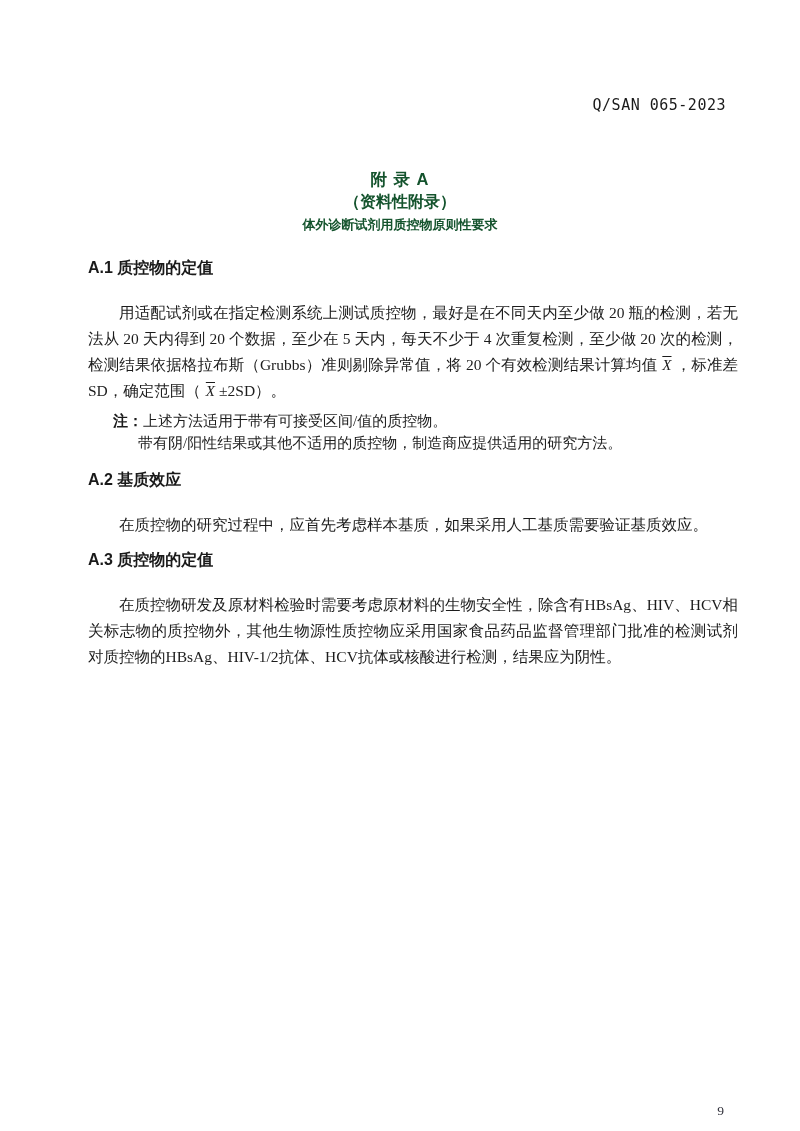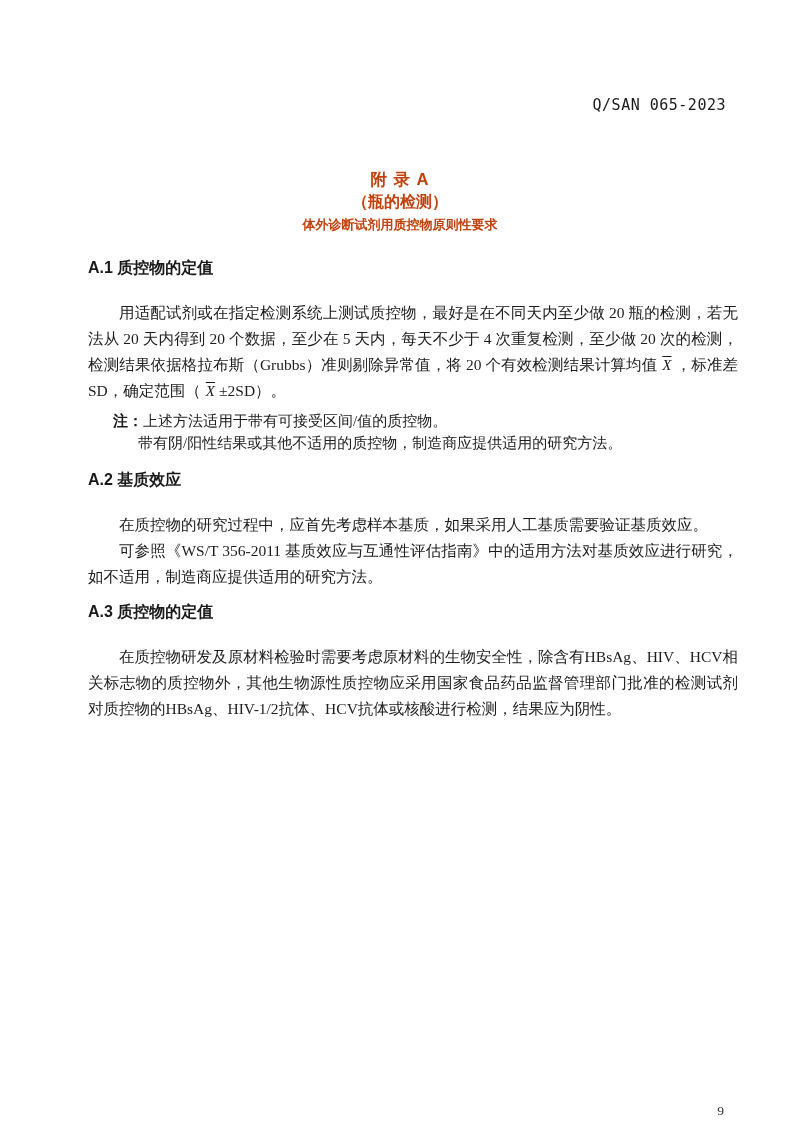--- a/index.html
+++ b/index.html
@@ -27,21 +27,21 @@
     padding-left: 43px;
   }
   .title-block {
     position: absolute;
     top: 168px;
     left: 0;
     width: 100%;
     text-align: center;
     font-family: "Liberation Sans", "DejaVu Sans", sans-serif;
     font-weight: bold;
-    color: #c2410c;
+    color: #14532d;
   }
   .title-line1 {
     font-size: 16.5px;
     line-height: 22px;
     letter-spacing: 1px;
   }
   .title-line2 {
     font-size: 16px;
     line-height: 23px;
   }
@@ -105,41 +105,40 @@
 </style>
 </head>
 <body>
 
 <div class="page">
 
   <div class="doc-code">Q/SAN 065-2023</div>
 
   <div class="title-block">
     <div class="title-line1">附 录 A</div>
-    <div class="title-line2">（瓶的检测）</div>
+    <div class="title-line2">（资料性附录）</div>
     <div class="title-line3">体外诊断试剂用质控物原则性要求</div>
   </div>
 
   <div class="content">
 
     <h3 class="sec-heading h-a1">A.1 质控物的定值</h3>
 
 
     <p class="body-para"><span>用适配试剂或在指定检测系统上测试质控物，最好是在不同天内至少做 20 瓶的检测，若无法从 20 天内得到 20 个数据，至少在 5 天内，每天不少于 4 次重复检测，至少做 20 次的检测，检测结果依据格拉布斯（Grubbs）准则剔除异常值，将 20 个有效检测结果计算均值</span><span class="xbar">X</span><span>，标准差 SD，确定范围（</span><span class="xbar">X</span><span>±2SD）。</span></p>
 
     <div class="note">
       <div class="note-first"><span class="note-label">注：</span><span>上述方法适用于带有可接受区间/值的质控物。</span></div>
       <div class="note-second">带有阴/阳性结果或其他不适用的质控物，制造商应提供适用的研究方法。</div>
     </div>
 
     <h3 class="sec-heading h-a2">A.2 基质效应</h3>
 
     <p class="body-para">在质控物的研究过程中，应首先考虑样本基质，如果采用人工基质需要验证基质效应。</p>
 
-    <p class="body-para">可参照《WS/T 356-2011 基质效应与互通性评估指南》中的适用方法对基质效应进行研究，如不适用，制造商应提供适用的研究方法。</p>
 
     <h3 class="sec-heading h-a3">A.3 质控物的定值</h3>
 
     <p class="body-para">在质控物研发及原材料检验时需要考虑原材料的生物安全性，除含有HBsAg、HIV、HCV相关标志物的质控物外，其他生物源性质控物应采用国家食品药品监督管理部门批准的检测试剂对质控物的HBsAg、HIV-1/2抗体、HCV抗体或核酸进行检测，结果应为阴性。</p>
 
   </div>
 
   <div class="page-number">9</div>
 
 </div>

